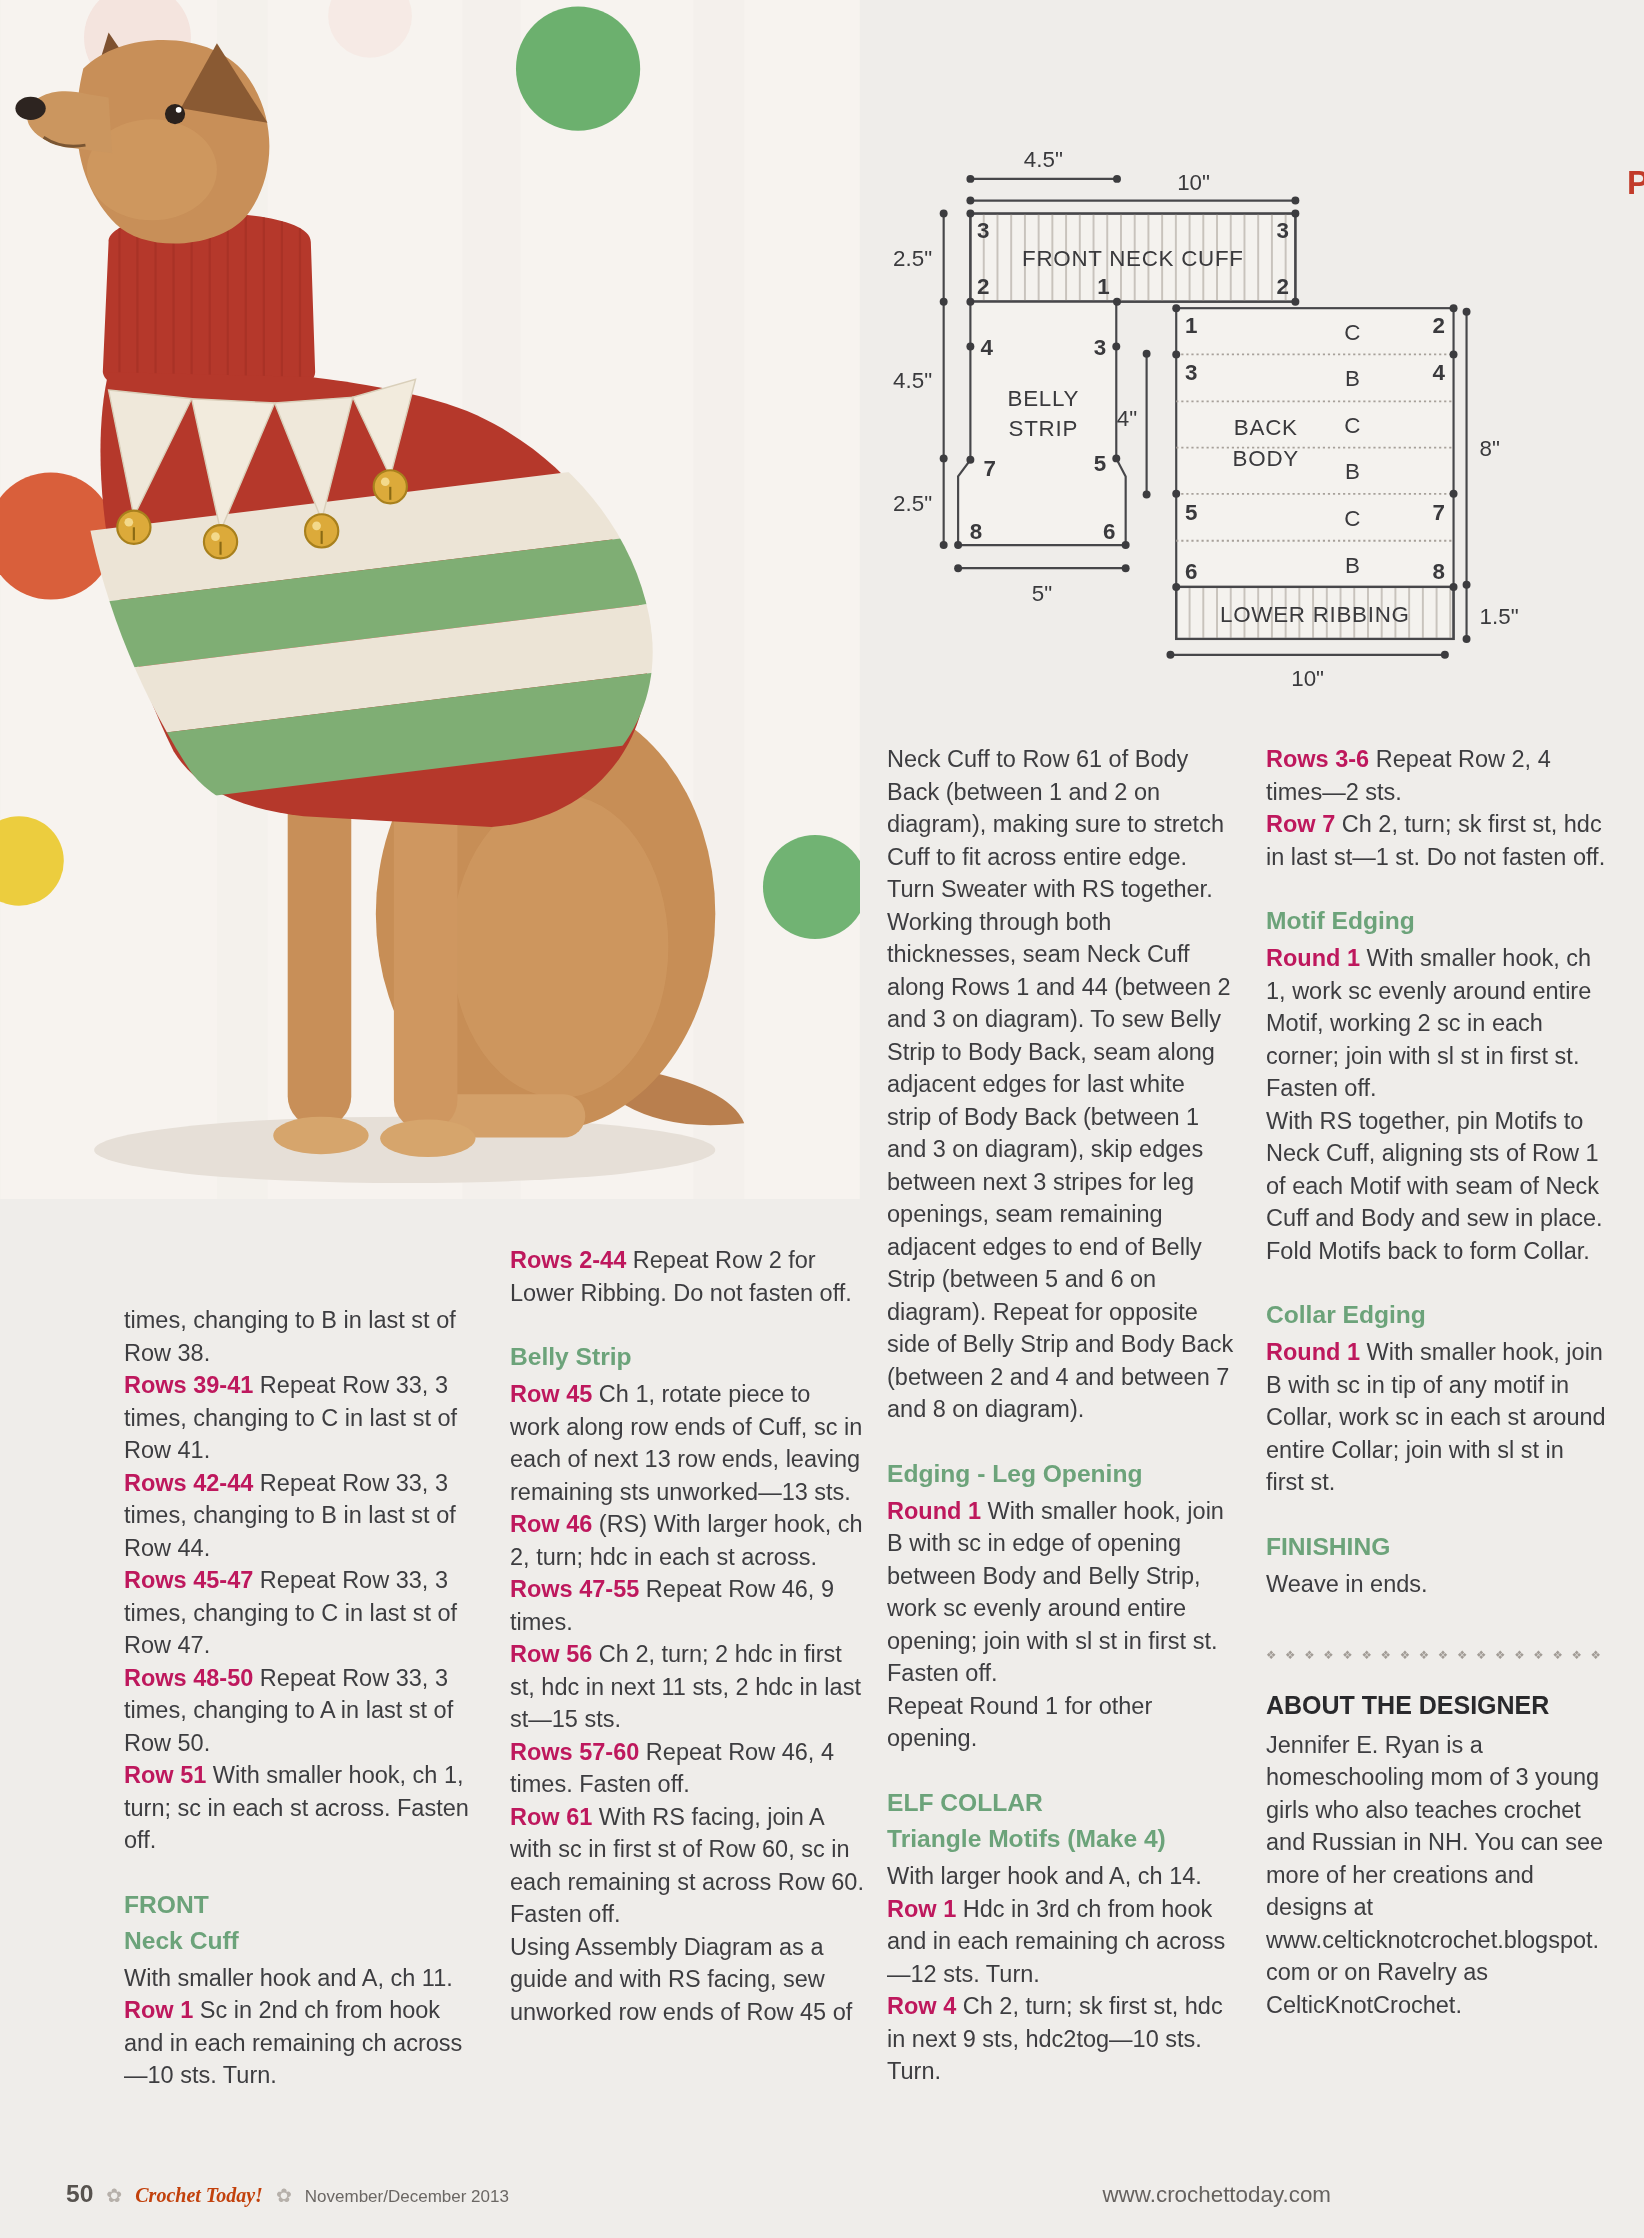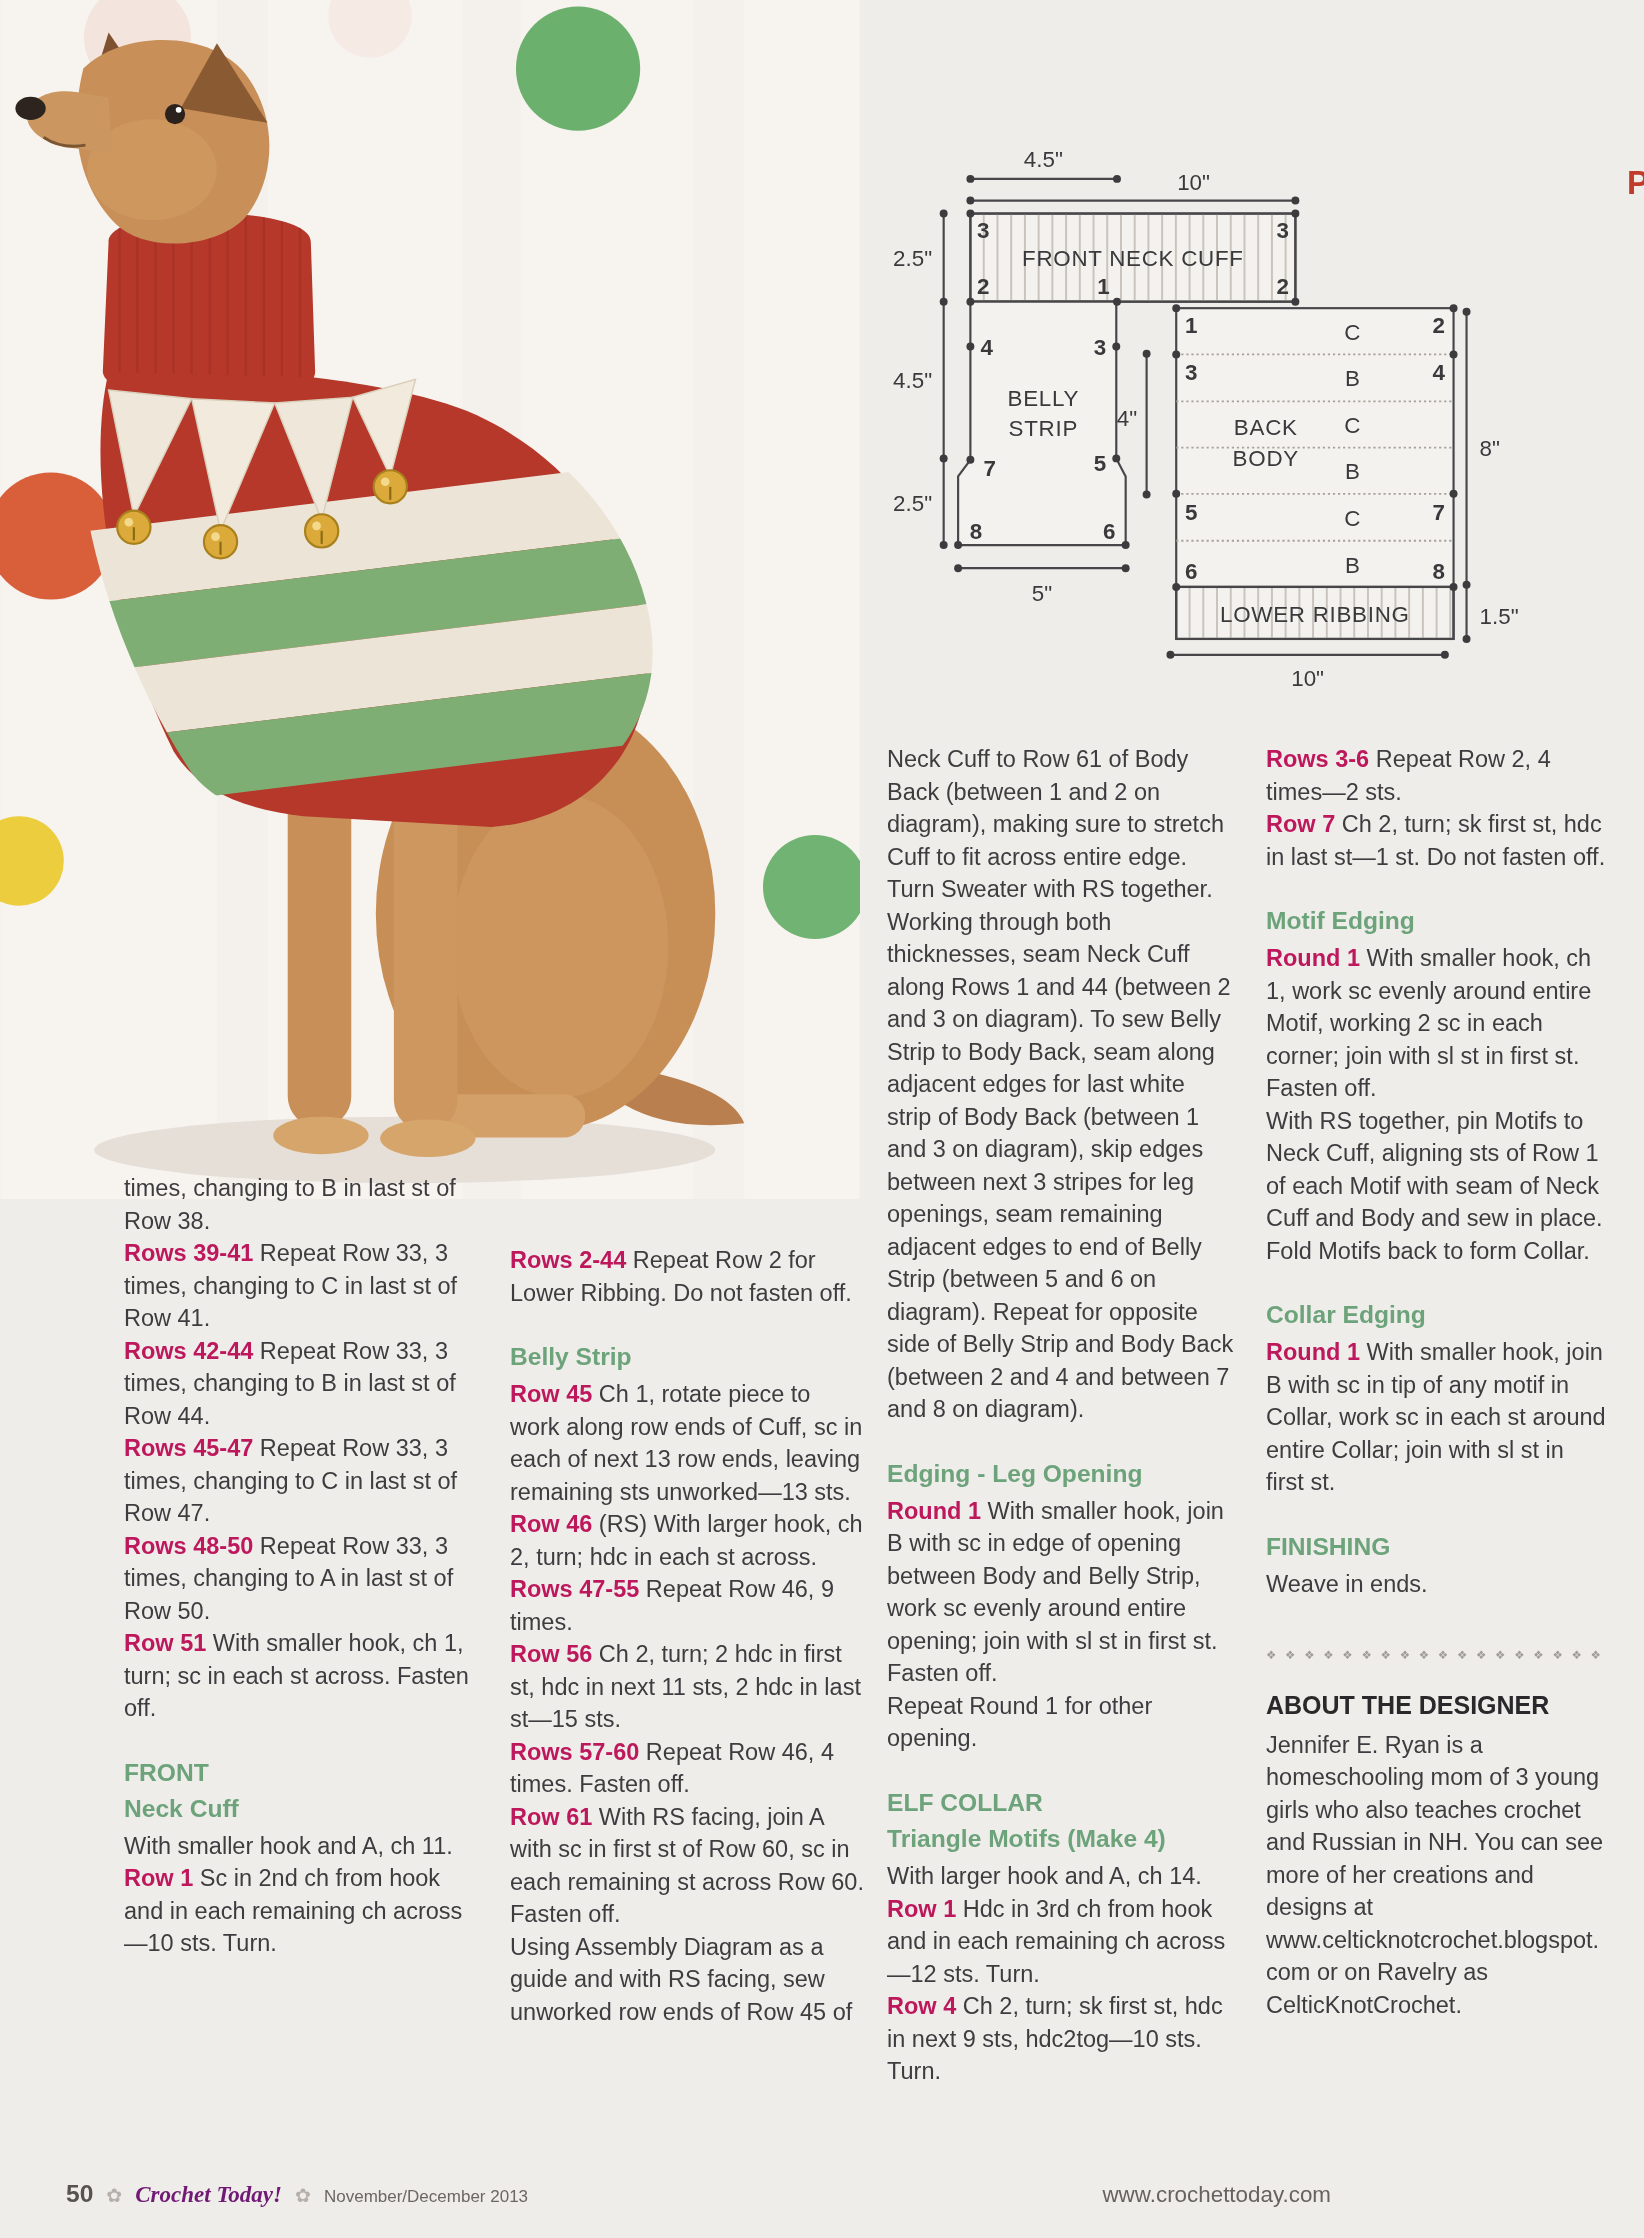--- a/index.html
+++ b/index.html
@@ -9,37 +9,37 @@
     font-family:"Liberation Sans",sans-serif;
   }
   .photo-area{position:absolute;left:0;top:0;width:860px;height:1199px;}
   .diagram-area{position:absolute;left:867px;top:137px;width:708px;height:585px;}
   .diagram-area svg text{fill:#3a3a3d;}
   .dnum{font-family:"Liberation Sans",sans-serif;font-size:31px;font-weight:bold;}
   .ddim{font-family:"Liberation Sans",sans-serif;font-size:31px;}
   .dtitle{font-family:"Liberation Sans",sans-serif;font-size:31px;letter-spacing:1px;fill:#424245;}
 
   .col{position:absolute;width:355px;color:#3d3d40;font-size:23.5px;line-height:32.5px;}
-  #col1{left:124px;top:1172px;}
+  #col1{left:124px;top:1304px;}
   #col2{left:510px;top:1244px;}
   #col3{left:887px;top:743px;width:348px;}
   #col4{left:1266px;top:743px;width:341px;}
   .para{margin:0;overflow-wrap:anywhere;}
   .para strong{color:#be185d;}
   .h-green{color:#6ca37a;font-size:24.6px;line-height:29px;margin:33px 0 7.2px 0;font-weight:bold;}
   .h-green.tight{margin-top:3px;}
   .h-black{color:#29292c;font-size:25px;line-height:30px;margin:19px 0 8.7px 0;font-weight:bold;}
   .dotted-sep{margin:38px 0 5.8px 0;color:#a29c96;font-size:11.6px;letter-spacing:8.7px;white-space:nowrap;overflow:hidden;}
   .heart{color:#4e8f60;font-size:21.7px;margin-left:10px;}
 
   .footer{position:absolute;left:0;top:2173px;width:1396px;height:51px;color:#6b6764;}
   .footer .left{position:absolute;left:66px;top:7.2px;display:flex;align-items:baseline;gap:13px;}
   .footer .pageno{font-weight:bold;font-size:24.6px;color:#57534f;}
   .footer .flower{color:#b6b0aa;font-size:19px;}
-  .footer .mag{font-family:"Liberation Serif",serif;font-style:italic;font-weight:bold;font-size:23px;color:#701a75;}
+  .footer .mag{font-family:"Liberation Serif",serif;font-style:italic;font-weight:bold;font-size:20px;color:#c2410c;}
   .footer .issue{font-size:17px;}
   .footer .site{position:absolute;right:65px;top:8.7px;font-size:22.4px;color:#66625f;margin-left:8px;}
 
   .edge-mark{position:absolute;left:1627px;top:165px;width:17.3px;height:36px;overflow:hidden;
     color:#c23b2a;font-weight:bold;font-size:33px;line-height:36px;}
 </style>
 </head>
 <body>
 
 <div class="photo-area">

